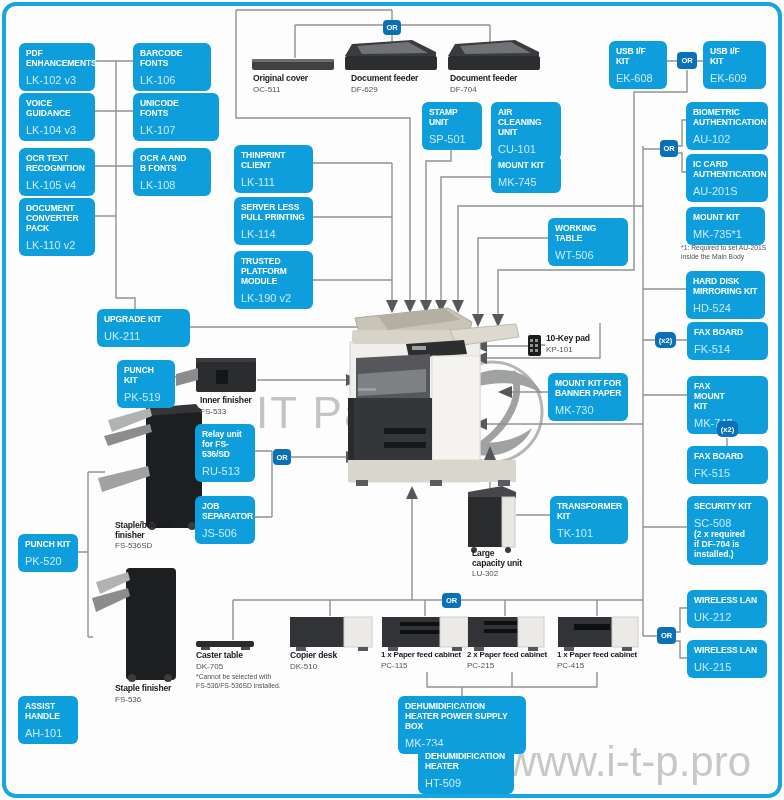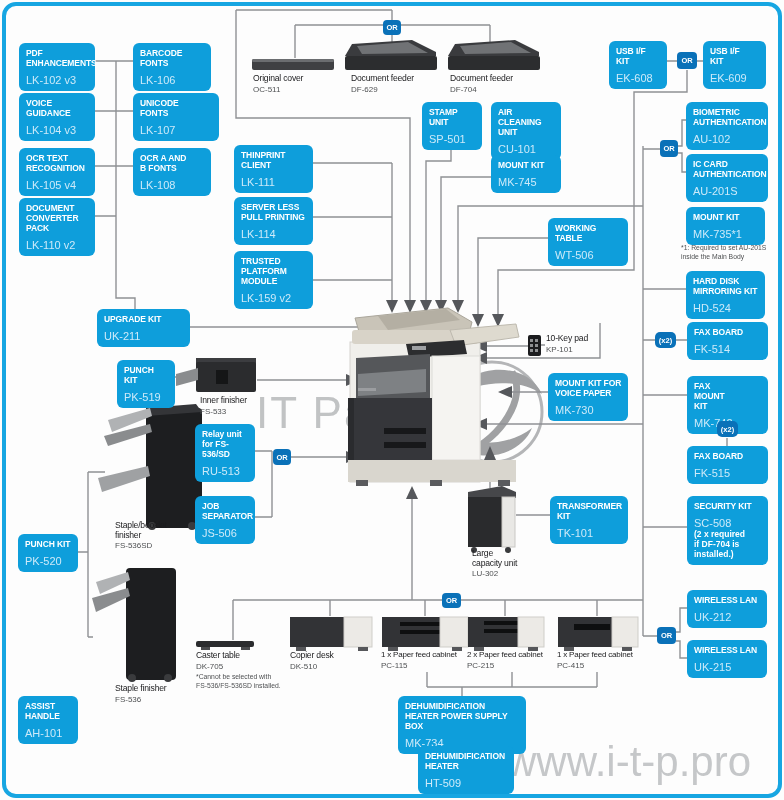--- a/index.html
+++ b/index.html
@@ -9,21 +9,21 @@
          border-radius:14px;pointer-events:none;}
   svg.lines{position:absolute;left:0;top:0;}
   .bx{position:absolute;background:#0e9edb;border-radius:6px;padding:6px 6px 5px 7px;color:#fff;
       box-sizing:border-box;}
   .bt{font-weight:bold;font-size:8.5px;line-height:1.16;letter-spacing:-0.1px;}
   .bc{font-size:11px;color:#cdeaf9;margin-top:5px;line-height:1.1;}
   .bex{font-weight:bold;font-size:8.5px;line-height:1.16;margin-top:1px;}
   .badge{position:absolute;background:#0a71b8;color:#fff;border-radius:4px;font-weight:bold;
          font-size:7.5px;display:flex;align-items:center;justify-content:center;box-sizing:border-box;}
   .lbl{position:absolute;color:#1b1b1d;}
-  .ln{font-weight:normal;font-size:8.6px;line-height:1.12;letter-spacing:-0.2px;}
+  .ln{font-weight:bold;font-size:8.6px;line-height:1.12;letter-spacing:-0.2px;}
   .ln.nw{white-space:nowrap;font-size:8px;}
   .lc{font-size:8px;color:#4f5153;margin-top:1px;}
   .note{position:absolute;font-size:6.8px;color:#4f5153;line-height:1.3;}
 </style>
 </head>
 <body>
 
 <div id="stage">
 
   <svg class="lines" width="784" height="800" viewBox="0 0 784 800">
@@ -240,21 +240,21 @@
   <div class="bx" style="left:234px;top:145px;width:79px">
     <div class="bt" style="max-width:52px">THINPRINT CLIENT</div>
     <div class="bc">LK-111</div>
   </div>
   <div class="bx" style="left:234px;top:197px;width:79px">
     <div class="bt">SERVER LESS PULL PRINTING</div>
     <div class="bc">LK-114</div>
   </div>
   <div class="bx" style="left:234px;top:251px;width:79px">
     <div class="bt" style="max-width:46px">TRUSTED PLATFORM MODULE</div>
-    <div class="bc">LK-159 v2</div>
+    <div class="bc">LK-190 v2</div>
   </div>
   <div class="bx" style="left:97px;top:309px;width:93px">
     <div class="bt">UPGRADE KIT</div>
     <div class="bc">UK-211</div>
   </div>
   <div class="bx" style="left:117px;top:360px;width:58px">
     <div class="bt">PUNCH KIT</div>
     <div class="bc">PK-519</div>
   </div>
   <div class="bx" style="left:195px;top:424px;width:60px">
@@ -283,21 +283,21 @@
   </div>
   <div class="bx" style="left:491px;top:155px;width:70px">
     <div class="bt">MOUNT KIT</div>
     <div class="bc">MK-745</div>
   </div>
   <div class="bx" style="left:548px;top:218px;width:80px">
     <div class="bt" style="max-width:46px">WORKING TABLE</div>
     <div class="bc">WT-506</div>
   </div>
   <div class="bx" style="left:548px;top:373px;width:80px">
-    <div class="bt">MOUNT KIT FOR VOICE PAPER</div>
+    <div class="bt">MOUNT KIT FOR BANNER PAPER</div>
     <div class="bc">MK-730</div>
   </div>
   <div class="bx" style="left:550px;top:496px;width:78px">
     <div class="bt" style="max-width:60px">TRANSFORMER KIT</div>
     <div class="bc">TK-101</div>
   </div>
   <div class="bx" style="left:609px;top:41px;width:58px">
     <div class="bt" style="max-width:34px">USB I/F KIT</div>
     <div class="bc">EK-608</div>
   </div>

